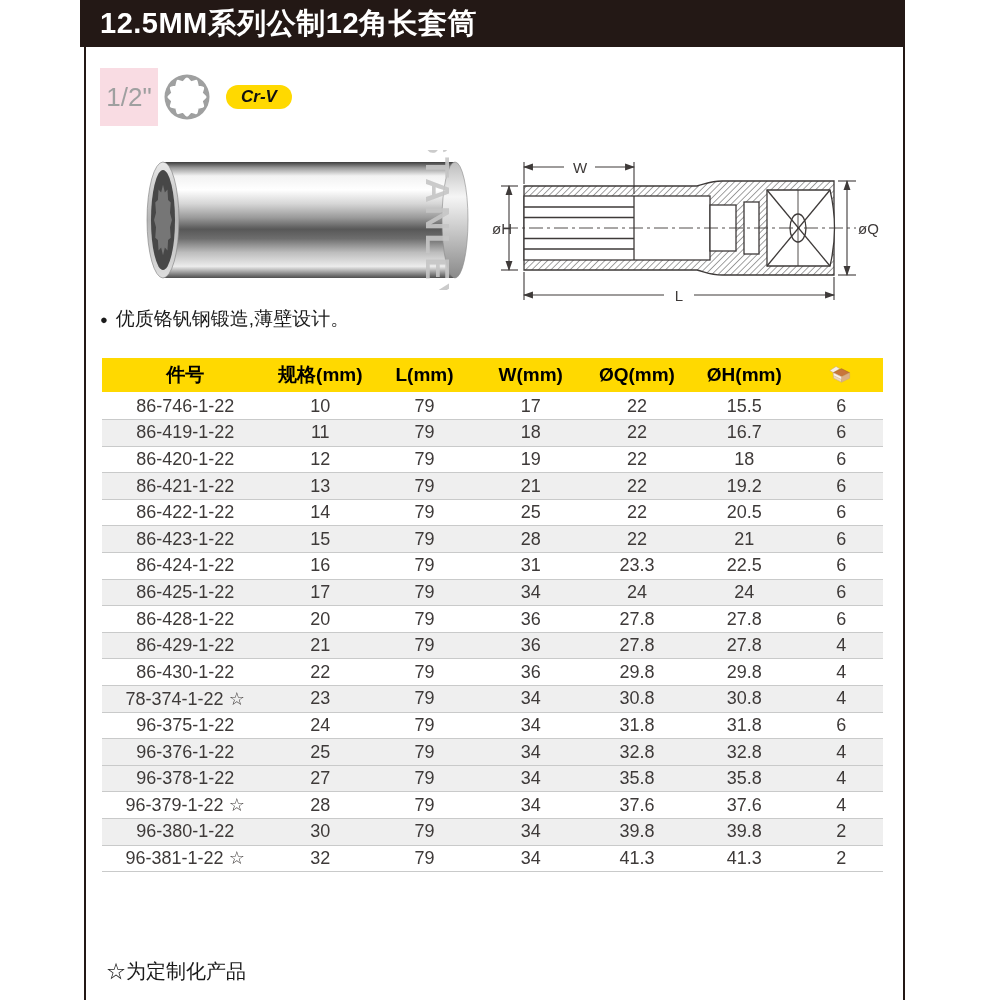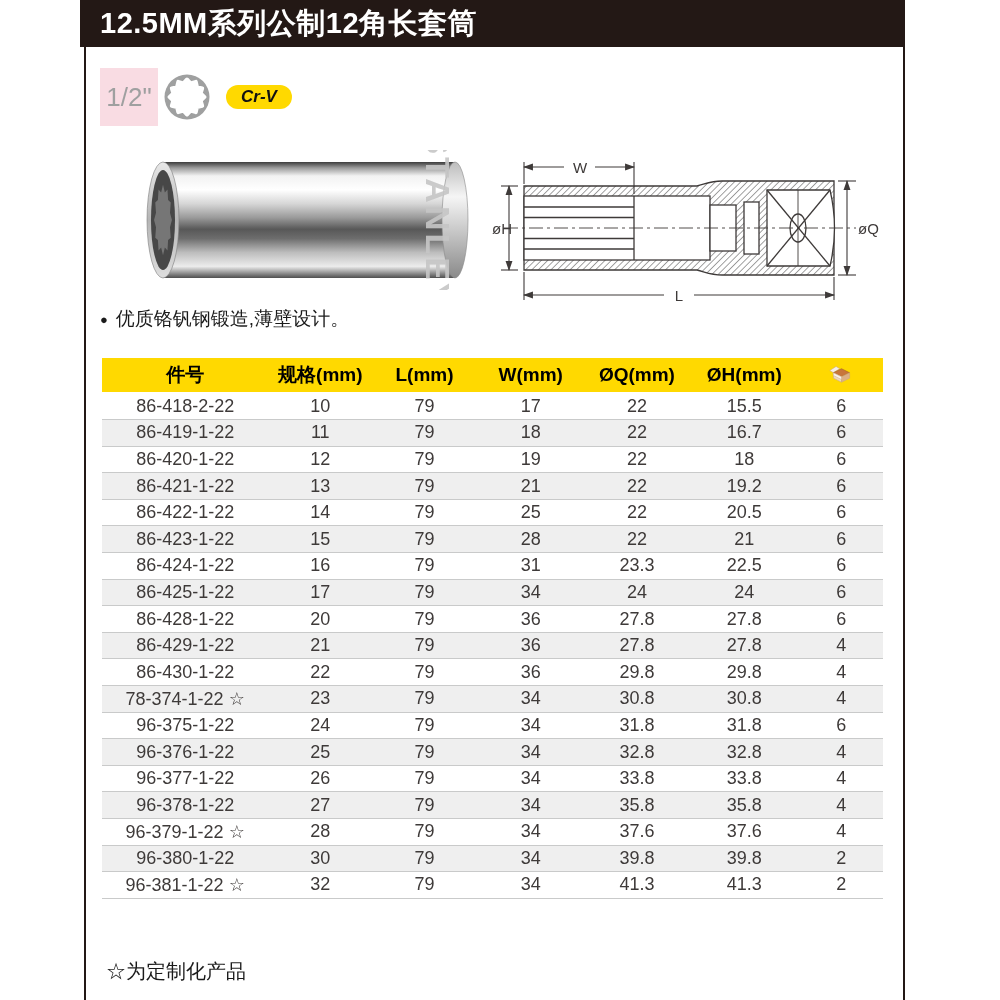--- a/index.html
+++ b/index.html
@@ -183,21 +183,21 @@
             <polygon points="6,10.5 15,6 24,10.5 15,15" fill="#C8763B" stroke="#9a5a2a" stroke-width="0.6"></polygon>
             <polygon points="6,10.5 6,16.5 15,21 15,15" fill="#EFD9BB" stroke="#C9A87F" stroke-width="0.6"></polygon>
             <polygon points="15,15 15,21 24,16.5 24,10.5" fill="#DDB084" stroke="#C9A87F" stroke-width="0.6"></polygon>
             <polygon points="6,10.5 15,15 15,18 6,13.5" fill="#FAF3EA" stroke="#C9A87F" stroke-width="0.5"></polygon>
           </svg>
         </th>
       </tr>
     </thead>
     <tbody>
         <tr>
-      <td>86-418-2-22</td>
+      <td>86-746-1-22</td>
       <td>10</td>
       <td>79</td>
       <td>17</td>
       <td>22</td>
       <td>15.5</td>
       <td>6</td>
     </tr>
         <tr class="alt">
       <td>86-419-1-22</td>
       <td>11</td>
@@ -308,29 +308,20 @@
     </tr>
         <tr class="alt">
       <td>96-376-1-22</td>
       <td>25</td>
       <td>79</td>
       <td>34</td>
       <td>32.8</td>
       <td>32.8</td>
       <td>4</td>
     </tr>
-        <tr>
-      <td>96-377-1-22</td>
-      <td>26</td>
-      <td>79</td>
-      <td>34</td>
-      <td>33.8</td>
-      <td>33.8</td>
-      <td>4</td>
-    </tr>
         <tr class="alt">
       <td>96-378-1-22</td>
       <td>27</td>
       <td>79</td>
       <td>34</td>
       <td>35.8</td>
       <td>35.8</td>
       <td>4</td>
     </tr>
         <tr>

